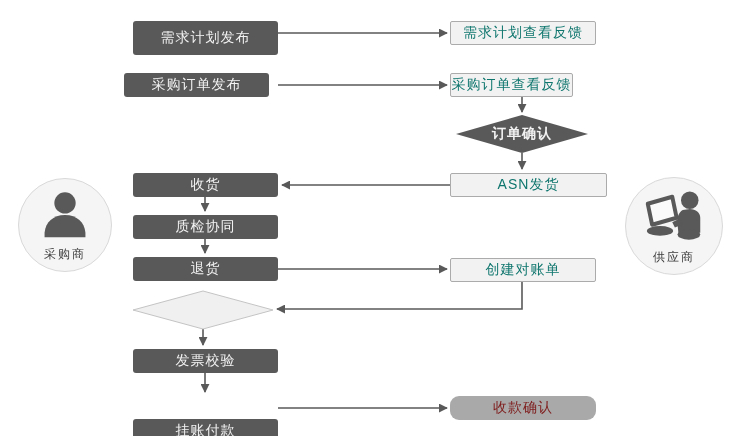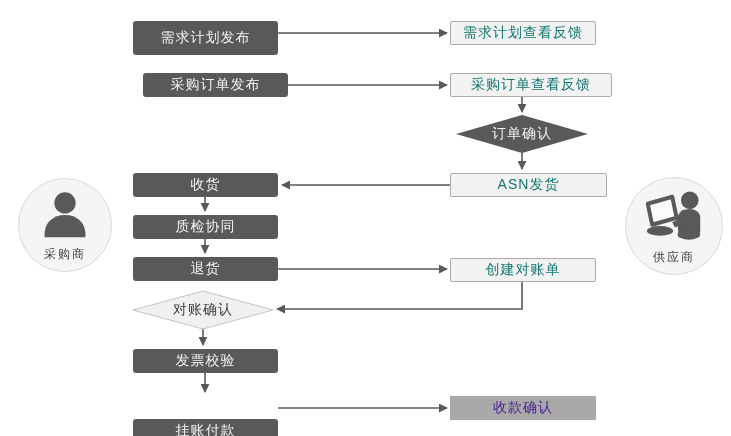--- a/index.html
+++ b/index.html
@@ -4,23 +4,23 @@
 <style>
   html,body{margin:0;padding:0;background:#ffffff;}
   .canvas{position:relative;width:731px;height:436px;background:#ffffff;
           font-family:"Liberation Sans",sans-serif;overflow:hidden;}
   .edges{position:absolute;left:0;top:0;z-index:1;}
   .node{position:absolute;z-index:2;display:flex;align-items:center;justify-content:center;
         box-sizing:border-box;font-size:14px;letter-spacing:1px;white-space:nowrap;}
   .node.dark{background:var(--dark_node,#595959);color:#f2f2f2;border-radius:3px;}
   .node.light{background:var(--light_node_bg,#f2f2f2);border:1px solid var(--light_node_border,#ababab);
               color:#0f766e;border-radius:2px;}
-  .node.muted{background:var(--muted_node,#a9a9a9);color:#4c1d95;border-radius:0;}
+  .node.muted{background:var(--muted_node,#a9a9a9);color:#7f1d1d;border-radius:9px;}
   .dlabel{position:absolute;z-index:3;display:flex;align-items:center;justify-content:center;
-          font-size:14px;letter-spacing:1px;white-space:nowrap;}
+          font-size:14px;letter-spacing:1px;white-space:nowrap;font-weight:bold;}
   .dlabel.on-dark{color:#f2f2f2;}
   .dlabel.on-light{color:#3d3d3d;}
   .actor{position:absolute;z-index:2;border-radius:50%;
          background:var(--circle_bg,#f5f5f5);border:1px solid var(--circle_border,#d9d9d9);
          box-sizing:border-box;display:flex;flex-direction:column;align-items:center;}
   .actor .icon{margin-top:10px;}
   .actor .label{font-size:12px;color:#3d3d3d;letter-spacing:2px;margin-top:1px;}
 </style>
 </head>
 <body>
@@ -45,35 +45,34 @@
       <path d="M522 282 L522 309 L277 309" marker-end="url(#arw)"></path>
       <path d="M203 329 L203 345" marker-end="url(#arw)"></path>
       <path d="M205 373 L205 392" marker-end="url(#arw)"></path>
       <path d="M278 408 L447 408" marker-end="url(#arw)"></path>
     </g>
     <polygon points="522,115 588,134 522,153 456,134" fill="#595959"></polygon>
     <polygon points="203,291 273,310 203,329 133,310" fill="#f0f0f0" stroke="#c4c4c4" stroke-width="1"></polygon>
   </svg>
 
   <div class="node dark" style="left:133px;top:21px;width:145px;height:34px;">需求计划发布</div>
-  <div class="node dark" style="left:143px;top:73px;width:145px;height:24px;">采购订单发布</div>
+  <div class="node dark" style="left:124px;top:73px;width:145px;height:24px;">采购订单发布</div>
   <div class="node dark" style="left:133px;top:173px;width:145px;height:24px;">收货</div>
   <div class="node dark" style="left:133px;top:215px;width:145px;height:24px;">质检协同</div>
   <div class="node dark" style="left:133px;top:257px;width:145px;height:24px;">退货</div>
   <div class="node dark" style="left:133px;top:349px;width:145px;height:24px;">发票校验</div>
   <div class="node dark" style="left:133px;top:419px;width:145px;height:24px;">挂账付款</div>
 
   <div class="node light" style="left:450px;top:21px;width:146px;height:24px;">需求计划查看反馈</div>
-  <div class="node light" style="left:450px;top:73px;width:162px;height:24px;">采购订单查看反馈</div>
+  <div class="node light" style="left:450px;top:73px;width:123px;height:24px;">采购订单查看反馈</div>
   <div class="node light" style="left:450px;top:173px;width:157px;height:24px;">ASN发货</div>
   <div class="node light" style="left:450px;top:258px;width:146px;height:24px;">创建对账单</div>
   <div class="node muted" style="left:450px;top:396px;width:146px;height:24px;">收款确认</div>
 
   <div class="dlabel on-dark" style="left:456px;top:115px;width:132px;height:38px;">订单确认</div>
-  <div class="dlabel on-light" style="left:133px;top:291px;width:140px;height:38px;">对账确认</div>
 
   <div class="actor" style="left:18px;top:178px;width:94px;height:94px;">
     <span class="icon">
       <svg width="56" height="52" viewBox="0 0 60 56" fill="#595959">
         <circle cx="30" cy="15" r="11.5"></circle>
         <path d="M30 28 C17 28 9 36 8 47 L8 52 L52 52 L52 47 C51 36 43 28 30 28 Z"></path>
       </svg>
     </span>
     <span class="label">采购商</span>
   </div>

